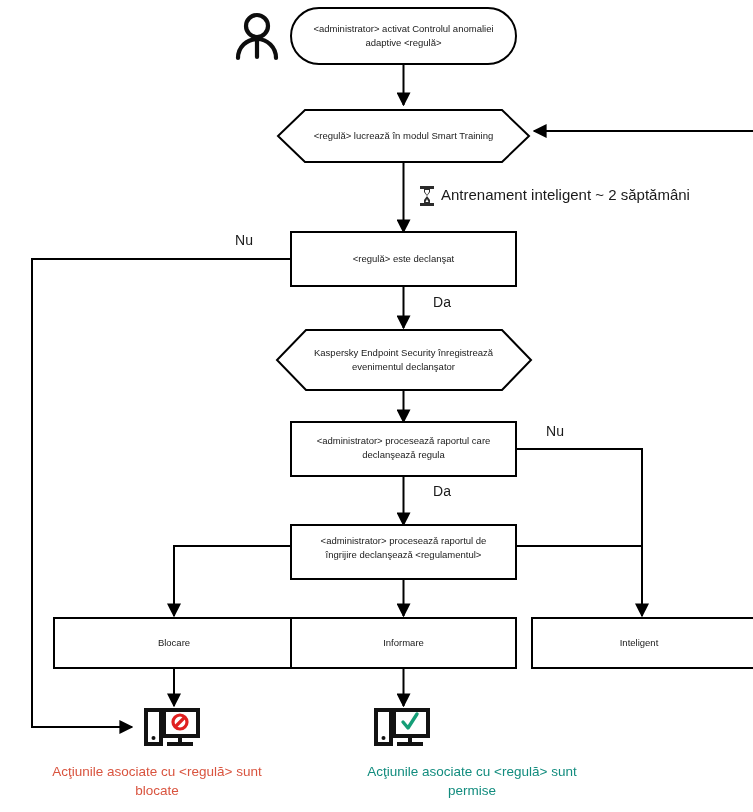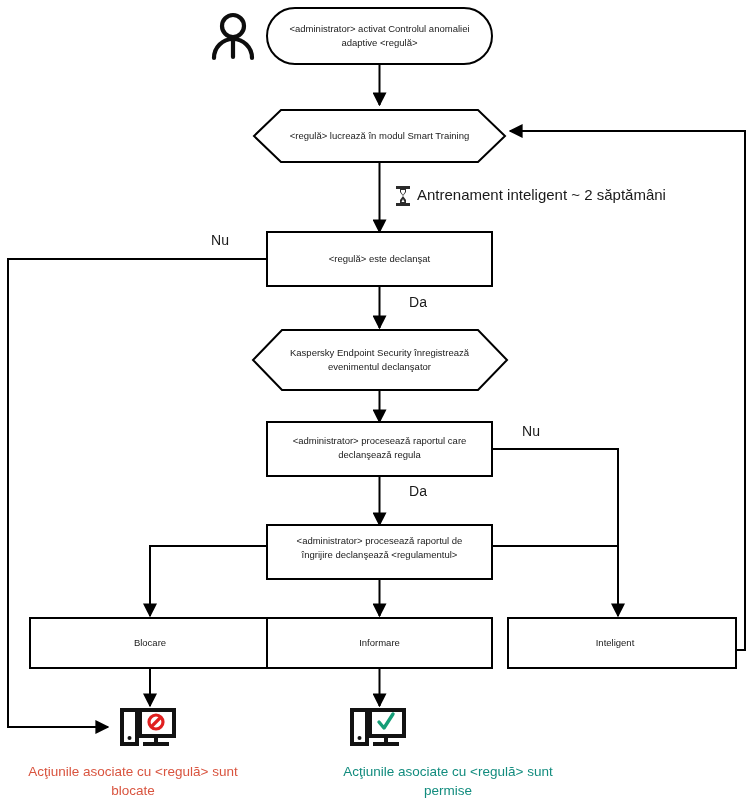--- a/index.html
+++ b/index.html
@@ -10,20 +10,21 @@
   body {
     width: 753px;
     height: 812px;
     font-family: "Liberation Sans", sans-serif;
     overflow: hidden;
   }
   #flow-root {
     position: relative;
     width: 681px;
     height: 812px;
+    padding-left: 24px;
   }
   svg#flowchart {
     display: block;
     width: 753px;
     height: 812px;
   }
   .shape {
     fill: #ffffff;
     stroke: #000000;
     stroke-width: 2;

